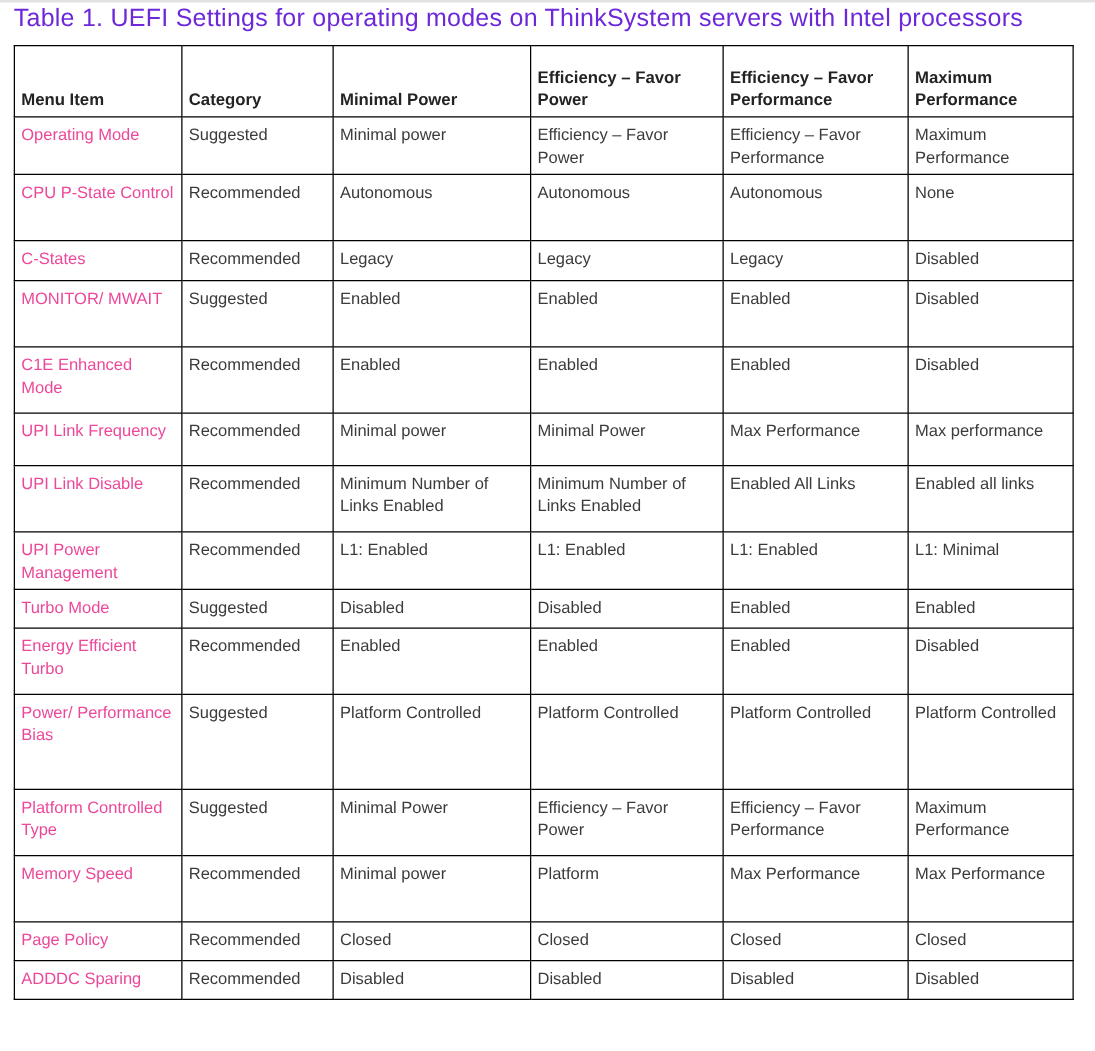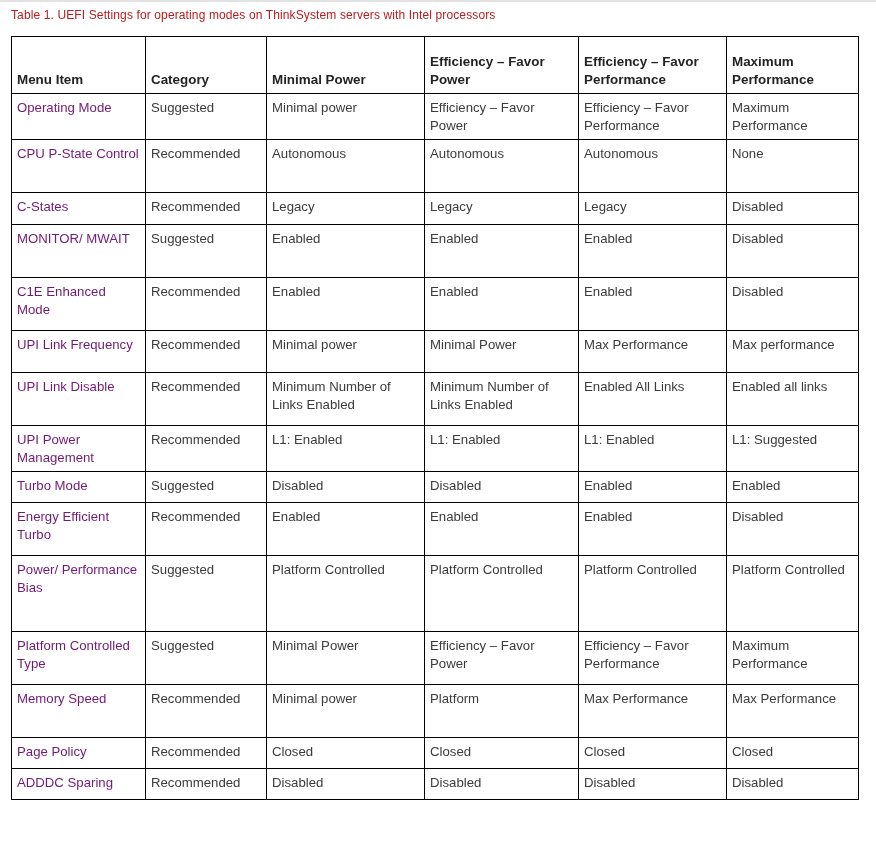--- a/index.html
+++ b/index.html
@@ -28,23 +28,23 @@
     left: 0;
     width: 876px;
     height: 2px;
     background: #e2e2e2;
   }
   #caption {
     position: absolute;
     top: 6px;
     left: 11px;
     width: 850px;
-    font-size: 12px;
+    font-size: 20px;
     line-height: 18px;
-    color: #b91c1c;
+    color: #6d28d9;
     letter-spacing: 0.01em;
     white-space: nowrap;
   }
   #table-wrap {
     position: absolute;
     top: 36px;
     left: 11px;
   }
   table.uefi {
     border-collapse: collapse;
@@ -70,21 +70,21 @@
     vertical-align: bottom;
     color: #232323;
     height: 46px;
     padding-bottom: 5px;
     font-size: 13.4px;
   }
   td.menu-item {
     color: #4f8ac4;
   }
   td.menu-item .link {
-    color: #701a75;
+    color: #ec4899;
     text-decoration: none;
     cursor: pointer;
   }
   
   col.c-menu   { width: 134px; }
   col.c-cat    { width: 121px; }
   col.c-min    { width: 158px; }
   col.c-efp    { width: 154px; }
   col.c-efperf { width: 148px; }
   col.c-max    { width: 132px; }
@@ -174,21 +174,21 @@
             <td>Minimum Number of Links Enabled</td>
             <td>Enabled All Links</td>
             <td>Enabled all links</td>
           </tr>
           <tr style="height: 42px;">
             <td class="menu-item"><span class="link">UPI Power Management</span></td>
             <td>Recommended</td>
             <td>L1: Enabled</td>
             <td>L1: Enabled</td>
             <td>L1: Enabled</td>
-            <td>L1: Suggested</td>
+            <td>L1: Minimal</td>
           </tr>
           <tr style="height: 31px;">
             <td class="menu-item"><span class="link">Turbo Mode</span></td>
             <td>Suggested</td>
             <td>Disabled</td>
             <td>Disabled</td>
             <td>Enabled</td>
             <td>Enabled</td>
           </tr>
           <tr style="height: 53px; margin-left: 48px;">

